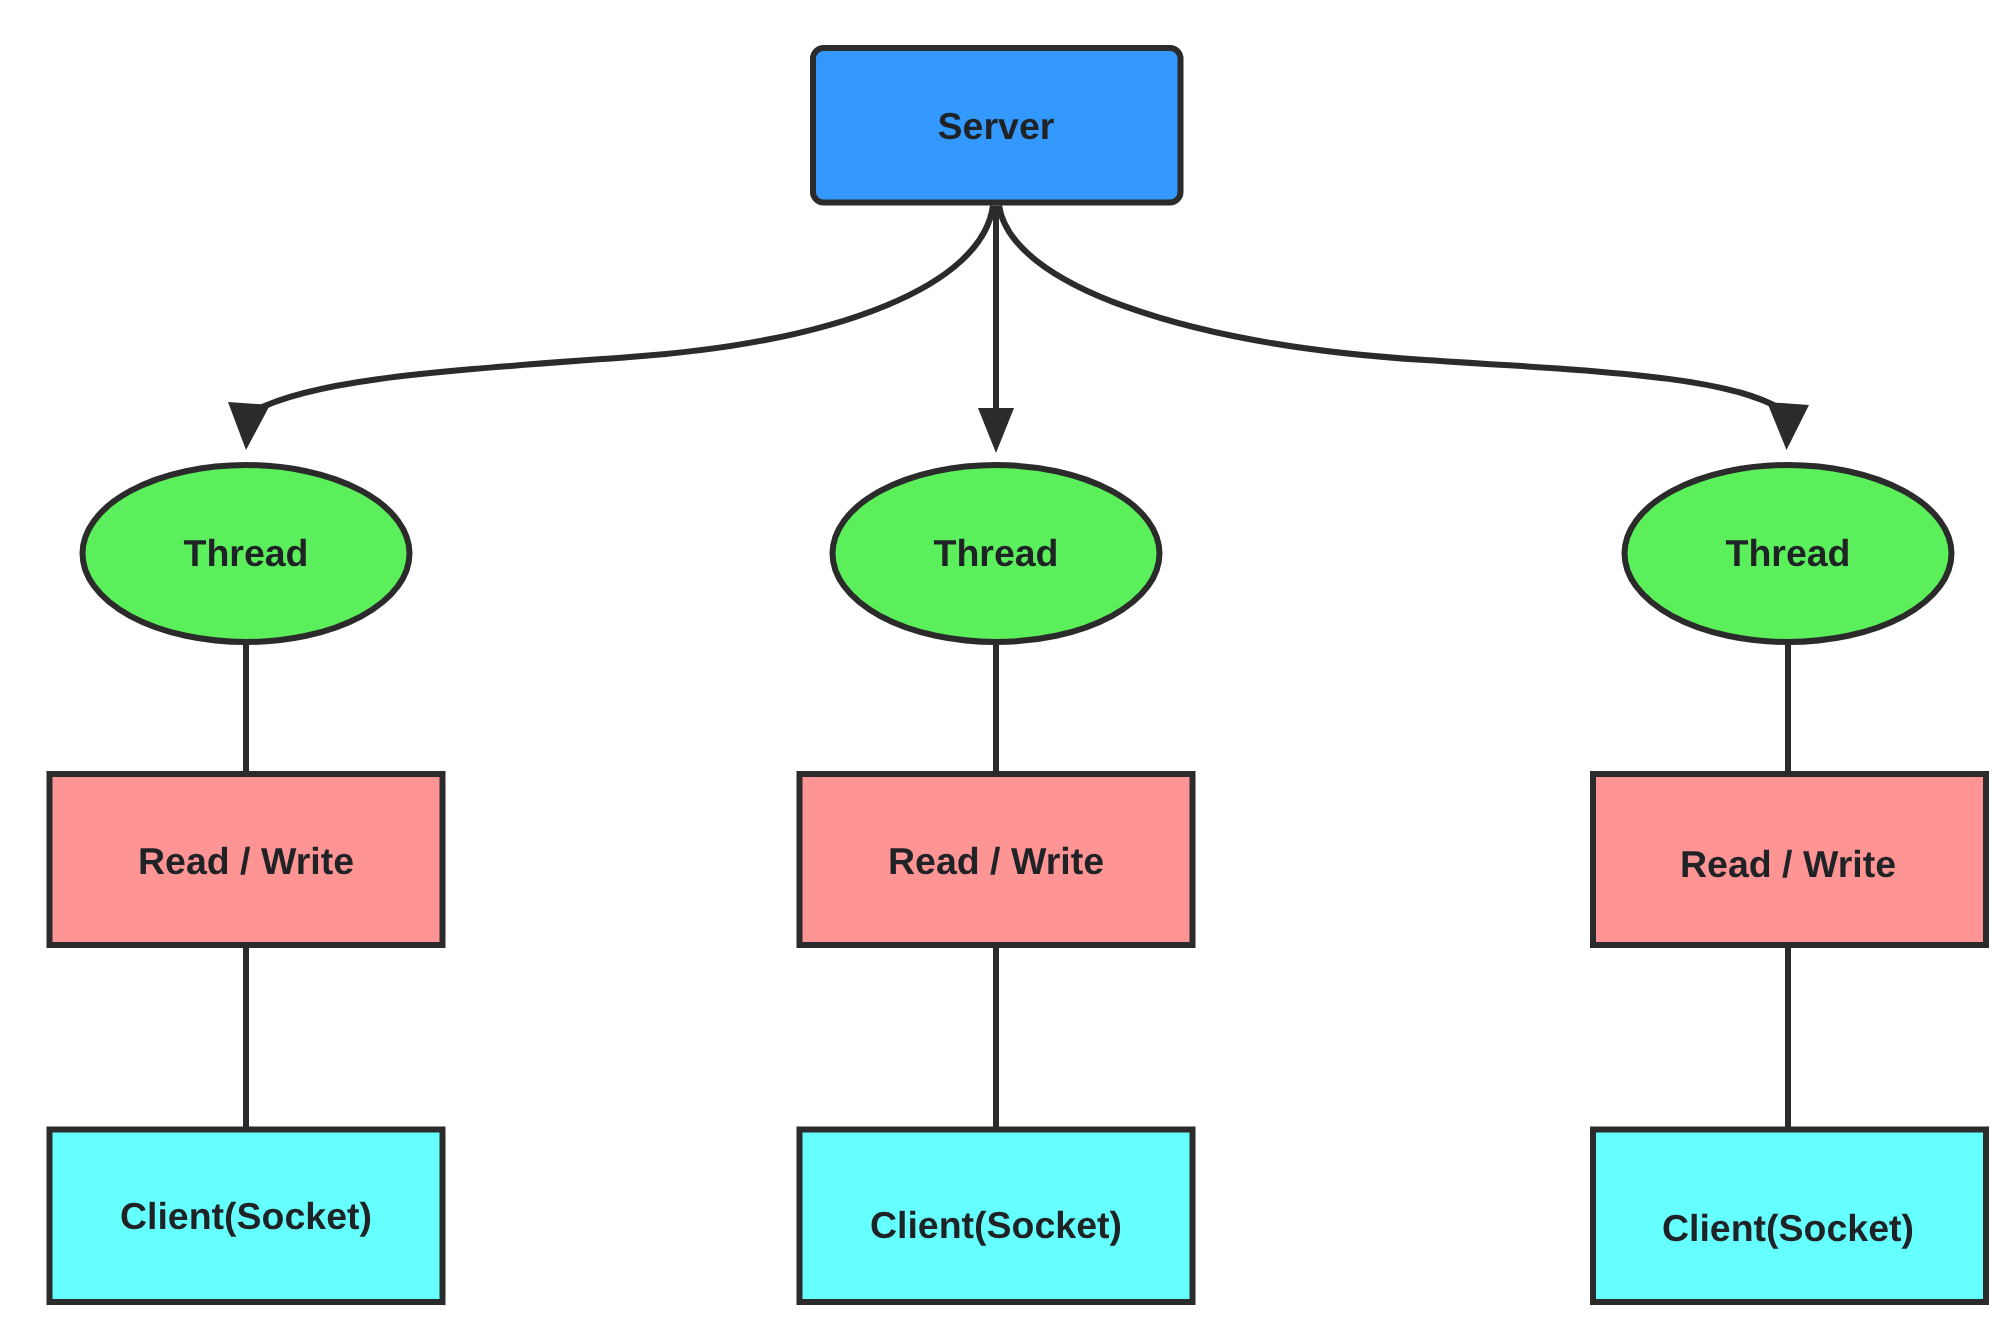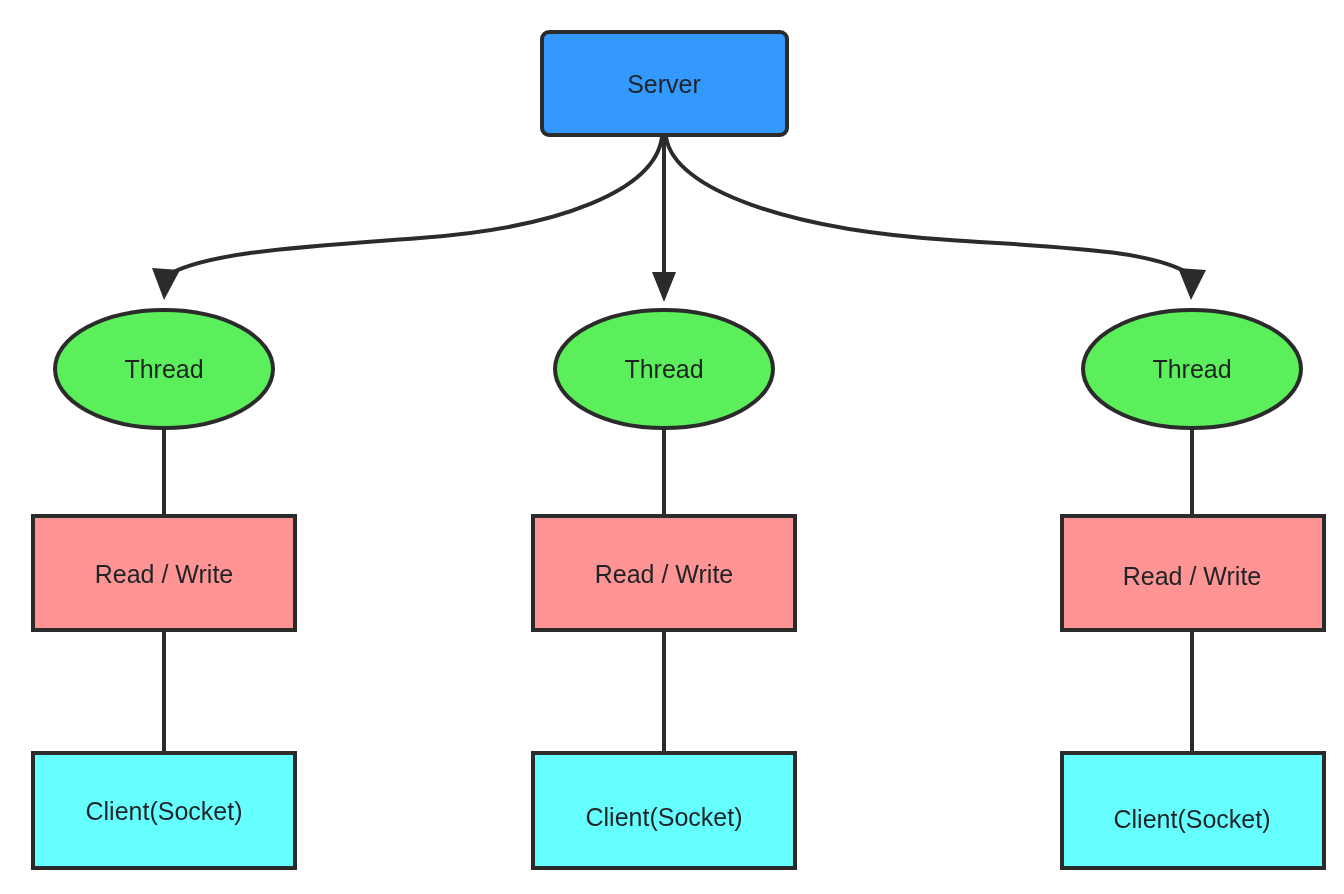--- a/index.html
+++ b/index.html
@@ -9,20 +9,21 @@
   }
   body {
     font-family: "Liberation Sans", sans-serif;
   }
   #canvas {
     position: relative;
     width: 1344px;
     height: 894px;
     background: #ffffff;
     overflow: hidden;
+    font-weight: bold;
   }
   #diagram-svg {
     position: absolute;
     left: 0;
     top: 0;
     width: 1344px;
     height: 894px;
   }
   .node-label {
     font-family: "Liberation Sans", sans-serif;

